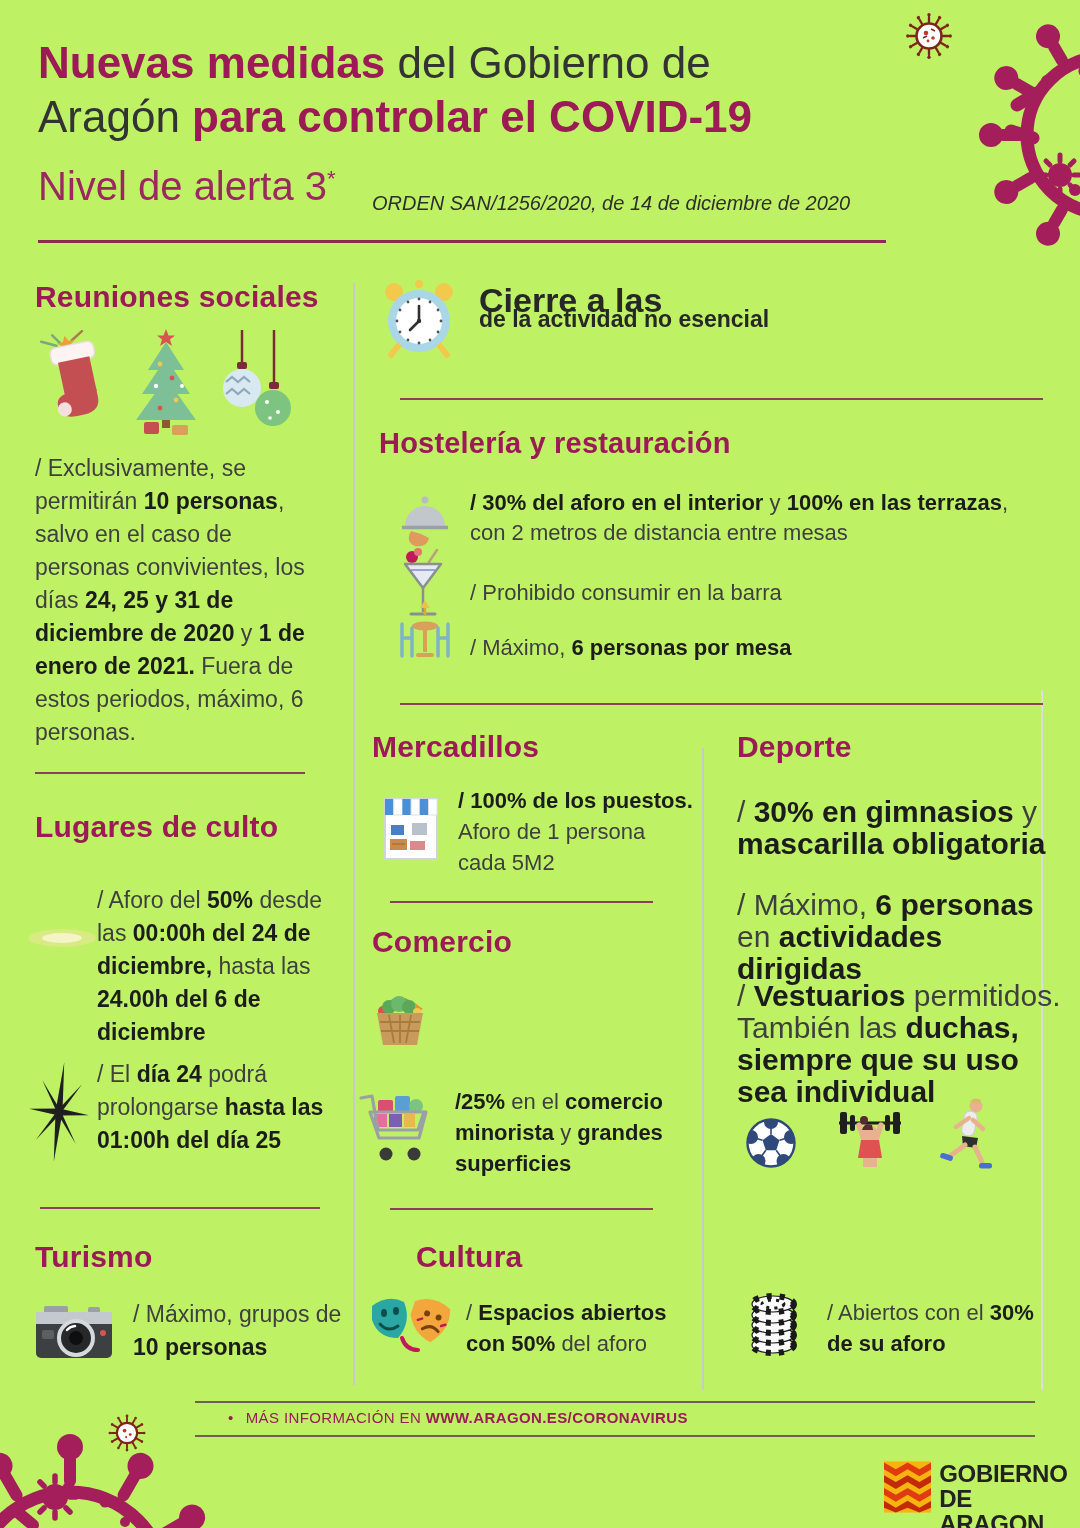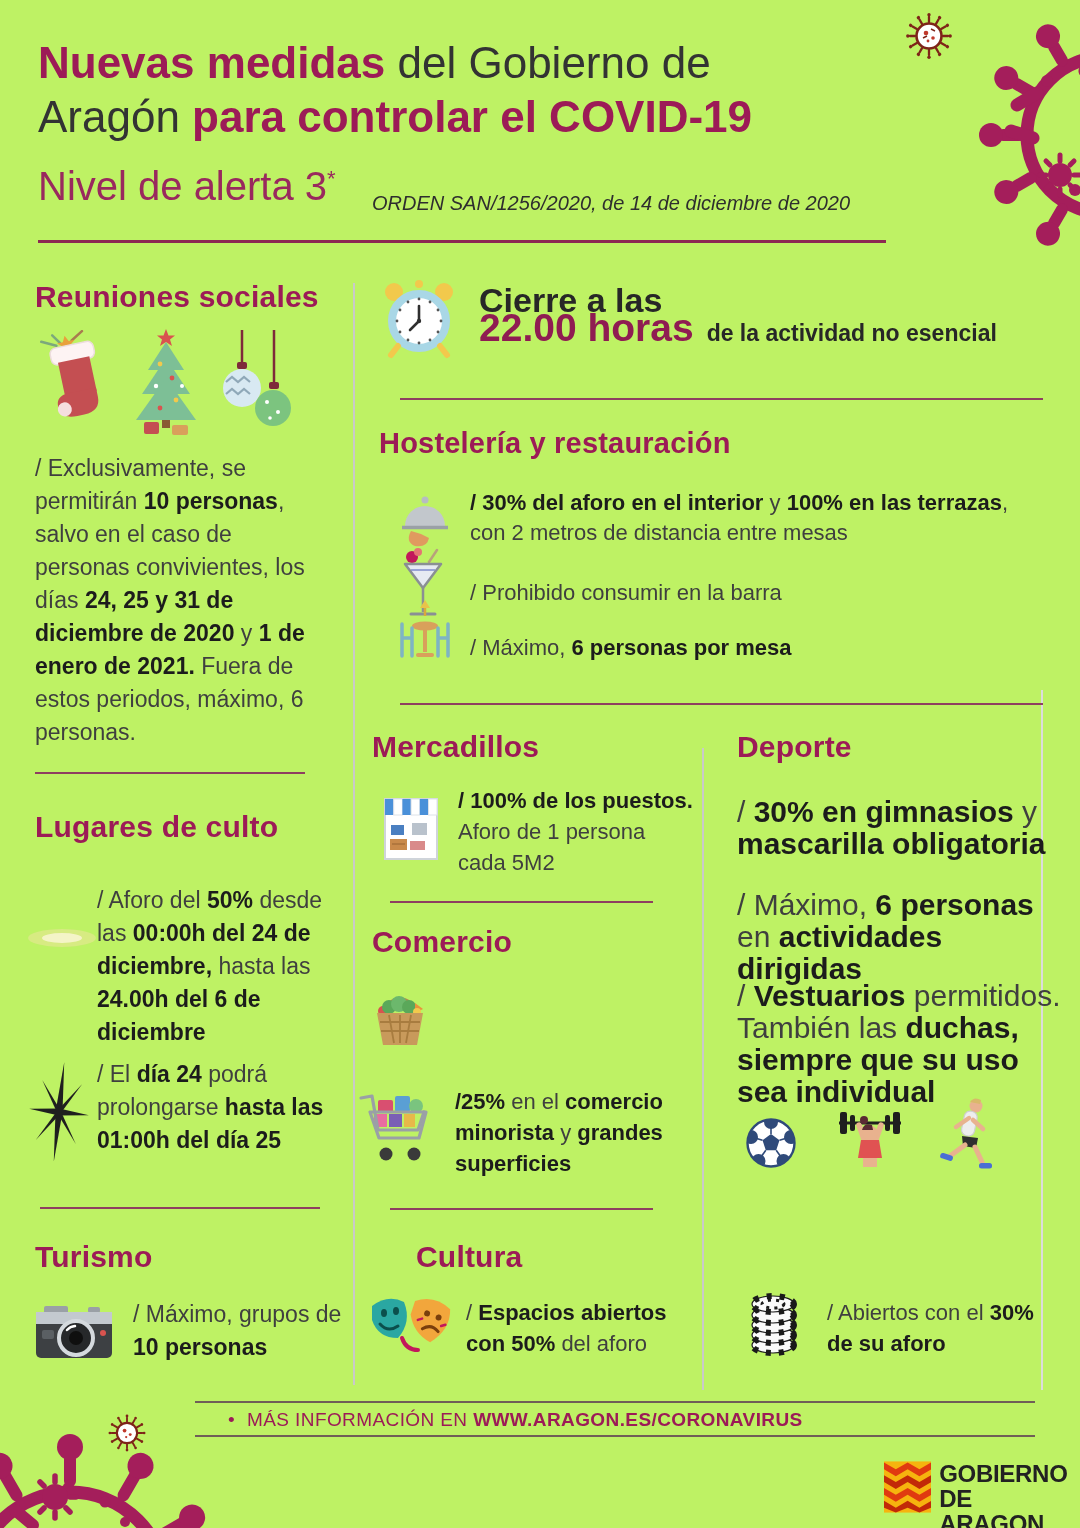--- a/index.html
+++ b/index.html
@@ -59,21 +59,21 @@
   #sec-cult-title{left:372px;top:1240px;margin-left:44px;}
   #cult-item{left:466px;top:1297px;width:240px;}
   #sec-dep-title{left:737px;top:730px;}
   #dep-item1{left:737px;top:796px;width:316px;}
   #dep-item2{left:737px;top:889px;width:316px;}
   #dep-item3{left:737px;top:980px;width:324px;}
   #sec-jueg-title{left:737px;top:1240px;}
   #jueg-item{left:827px;top:1297px;width:238px;}
   #foot-line-1{left:195px;top:1401px;width:840px;height:2px;background:#6f5f57;}
   #foot-line-2{left:195px;top:1435px;width:840px;height:2px;background:#6f5f57;}
-  #foot-text{position:absolute;left:228px;top:1409px;font-size:19px;color:var(--accent);letter-spacing:.4px;}
+  #foot-text{position:absolute;left:228px;top:1409px;font-size:15px;color:var(--accent);letter-spacing:.4px;}
   #foot-text .bullet{margin-right:12px;}
   #foot-text .url{font-weight:700;}
   #logo{position:absolute;left:884px;top:1461px;display:flex;gap:8px;align-items:flex-start;}
   .logo-text{font-size:24px;line-height:25px;font-weight:700;color:#222222;letter-spacing:-0.3px;}
 </style>
 </head>
 <body>
 
 <div class="page">
 
@@ -249,21 +249,20 @@
       <circle cx="19" cy="31" r="1.4" fill="#555"></circle>
       <circle cx="27" cy="23" r="1.4" fill="#555"></circle>
     <line x1="38" y1="42" x2="38" y2="27" stroke="#2f2f2f" stroke-width="2.6" stroke-linecap="round"></line>
     <line x1="38" y1="42" x2="29" y2="51" stroke="#2f2f2f" stroke-width="2.6" stroke-linecap="round"></line>
     <circle cx="38" cy="42" r="2.2" fill="#2f2f2f"></circle>
     <line x1="17" y1="67" x2="10" y2="76" stroke="#f2c94c" stroke-width="6" stroke-linecap="round"></line>
     <line x1="59" y1="67" x2="66" y2="76" stroke="#f2c94c" stroke-width="6" stroke-linecap="round"></line>
   </svg>
   <div id="closure-line1">Cierre a las</div>
   <div id="closure-time-row">
-    <span class="closure-time">22.00 horas</span>
     <span class="closure-rest">de la actividad no esencial</span>
   </div>
   <div class="thin-rule" id="rule-closure"></div>
 
   <div class="sec-title" id="sec-host-title">Hostelería y restauración</div>
   <svg class="abs" style="left:397px;top:490px" width="56" height="60" viewBox="0 0 56 60">
     <circle cx="28" cy="10" r="3.5" fill="#b6bcc2"></circle>
     <path d="M8,36 a20,20 0 0 1 40,0 Z" fill="#c2c7cc"></path>
     <line x1="5" y1="37.5" x2="51" y2="37.5" stroke="#9aa0a6" stroke-width="3.5"></line>
     <path d="M14,41 Q8,52 18,56 Q30,58 32,48 L24,44 Z" fill="#e09a5f"></path>

